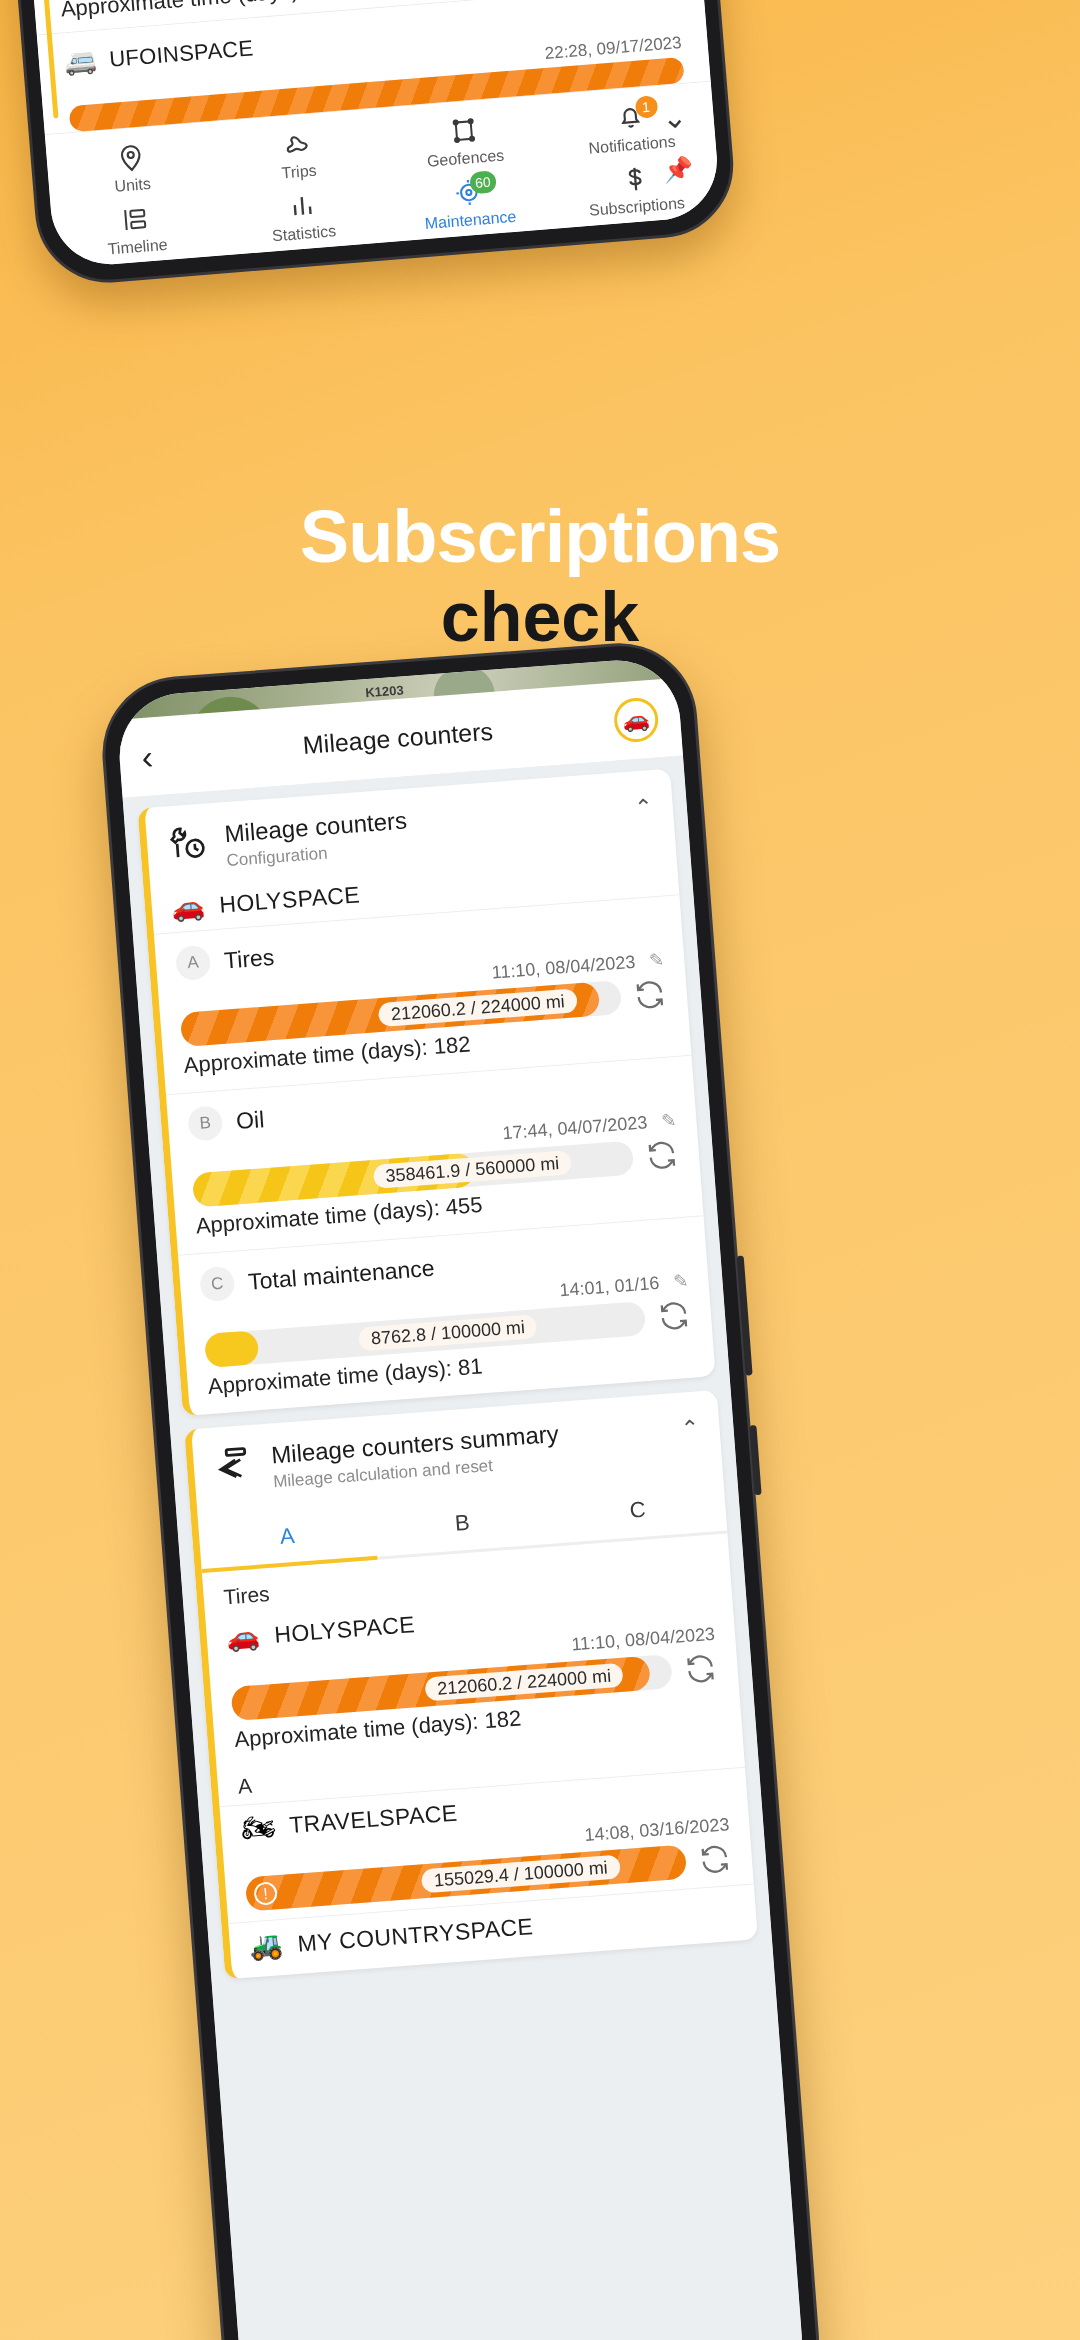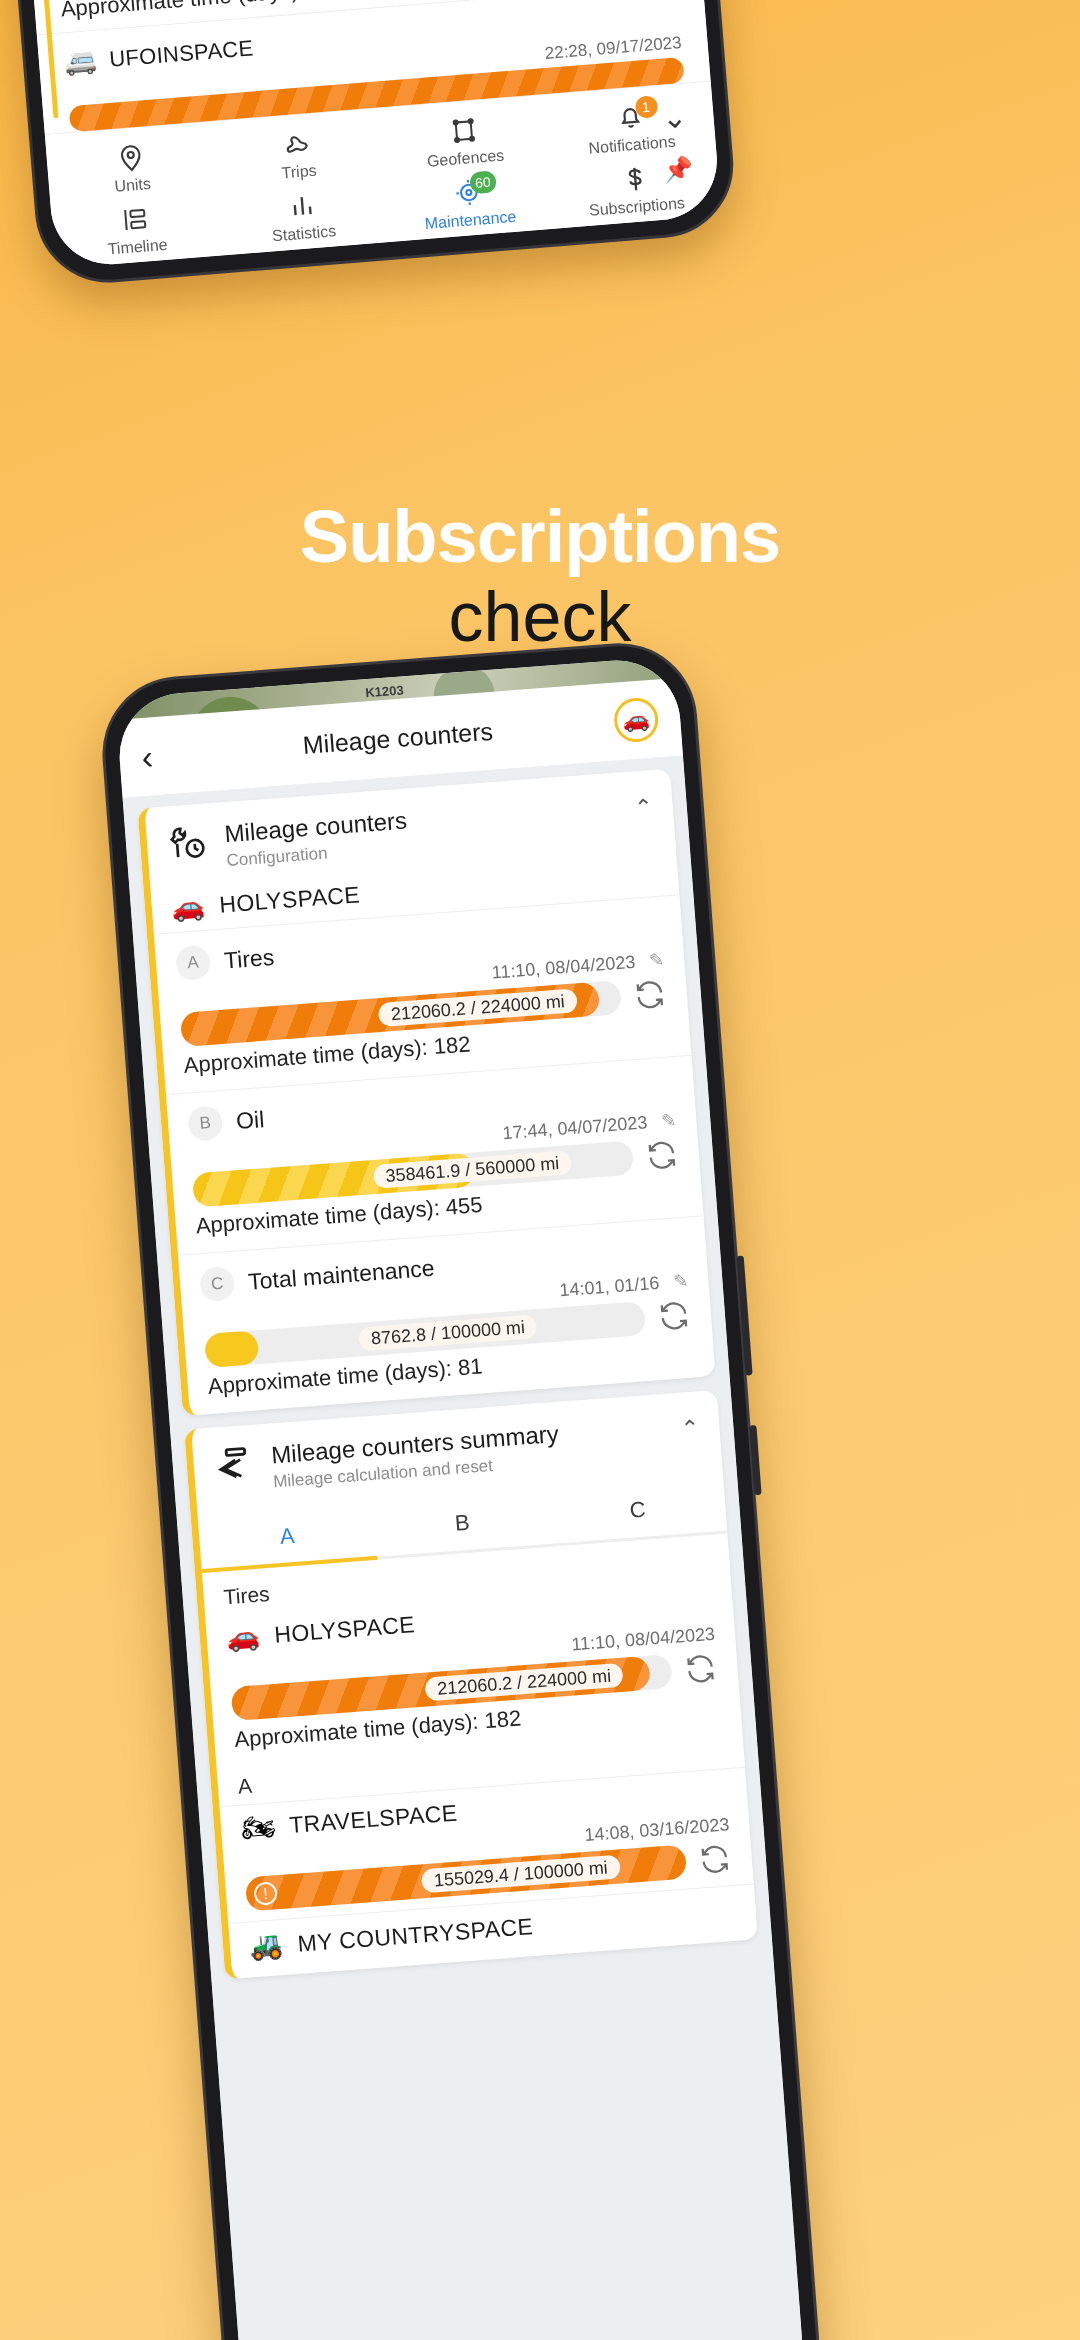--- a/index.html
+++ b/index.html
@@ -75,21 +75,21 @@
   
   #headline{
     position:absolute; left:0; right:0; top:500px;
     text-align:center; color:#fff;
   }
   #headline .l1{
     font-size:74px; font-weight:bold; letter-spacing:-1px; line-height:1.0;
     color:#ffffff;
   }
   #headline .l2{
-    font-size:70px; font-weight:400; line-height:1.25; color:#17181a;
+    font-size:70px; font-weight:700; line-height:1.25; color:#17181a;
   }
 
   
   #main-phone{
     position:absolute;
     left:96px; top:660px;
     width:596px; height:1780px;
     transform: rotate(-4.3deg);
     transform-origin: 50% 0%;
   }

